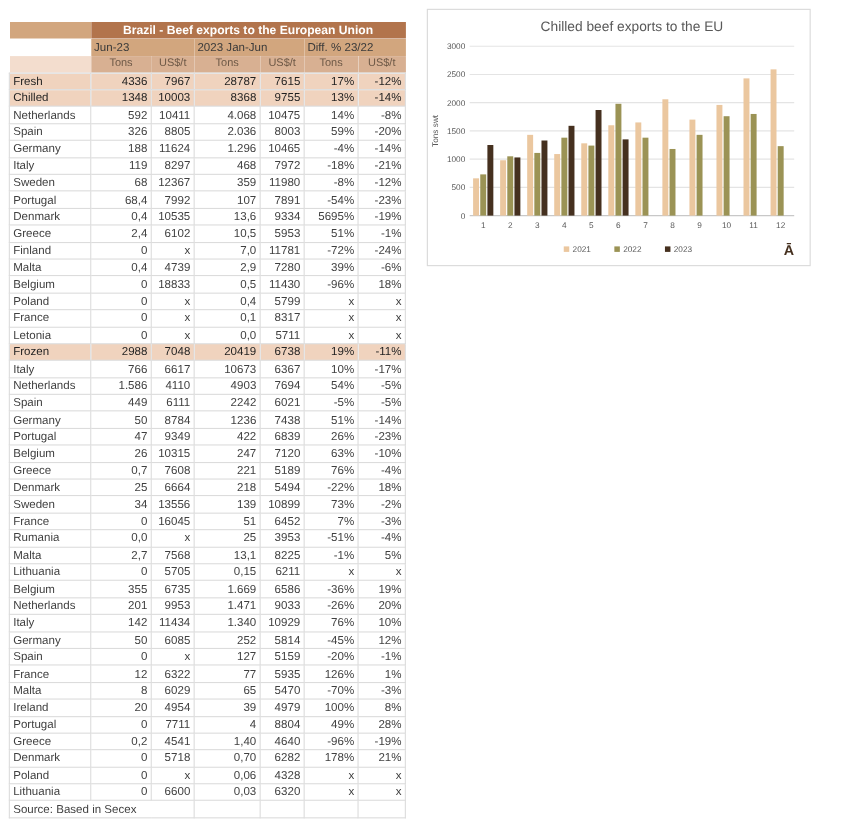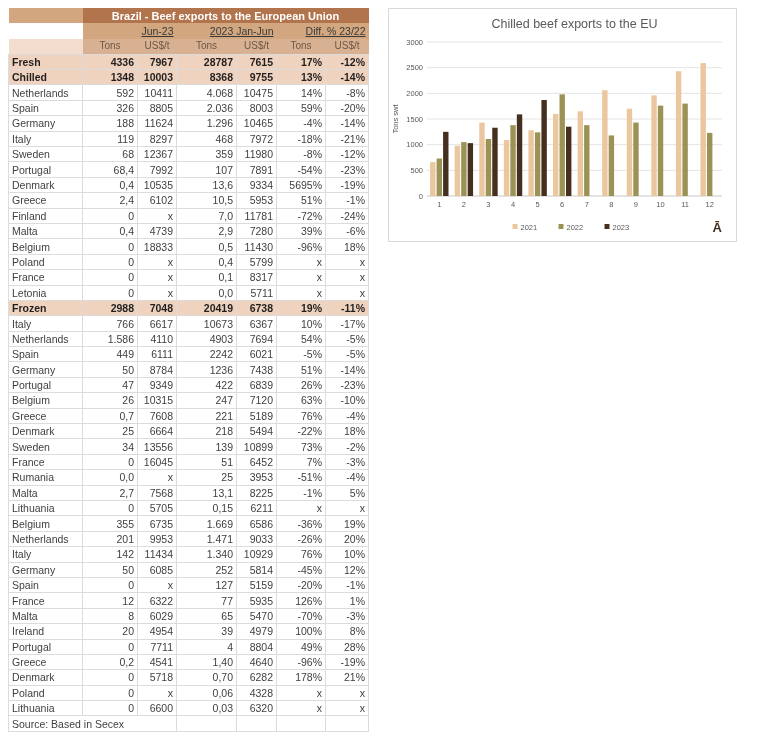--- a/index.html
+++ b/index.html
@@ -1,34 +1,34 @@
 <!DOCTYPE html>
 <html style="--title-bg: #B2744C; --title-text: #FFFFFF; --header-bg: #D2A67E; --subheader-bg: #D8B092; --subheader-left-bg: #F3DdCE; --section-bg: #F0D3BE; --grid-line: #DCDCDC; --body-text: #3F3F3F; --units-text: #6D5846; --chart-border: #D9D9D9; --axis-text: #595959; --chart-grid: #E4E4E4;"><head>
 <meta charset="utf-8">
 <style>
   html,body{margin:0;padding:0;background:#fff;}
   .canvas{position:relative;width:768px;height:751px;background:#fff;
           font-family:"Liberation Sans",sans-serif;overflow:hidden;}
 
   
-  .report-table{position:absolute;left:8px;top:8px;width:360px;
+  .report-table{position:absolute;left:8px;top:20px;width:360px;
     border-collapse:collapse;table-layout:fixed;font-size:10.5px;
     color:var(--body-text);}
   .report-table tr{height:15.4px;}
   .report-table td{padding:0 3px;line-height:14px;white-space:nowrap;
     overflow:hidden;border:1px solid var(--grid-line);}
   td.corner{background:var(--header-bg);border:none;}
   td.title{background:var(--title-bg);color:var(--title-text);
     font-weight:bold;text-align:center;font-size:11px;border:none;}
   td.pblank{background:#fff;border:none;}
-  td.pgroup{background:var(--header-bg);text-align:right;border:none;color:#3a3a3a;text-decoration:underline;}
+  td.pgroup{background:var(--header-bg);text-align:left;border:none;color:#3a3a3a;}
   td.ublank{background:var(--subheader-left-bg);border:none;}
   td.unit{background:var(--subheader-bg);text-align:center;border:none;
     color:var(--units-text);font-size:10px;}
-  tr.section-row td{background:var(--section-bg);font-weight:bold;color:#1f1f1f;margin-top:44px;}
+  tr.section-row td{background:var(--section-bg);font-weight:normal;color:#1f1f1f;margin-top:44px;}
   td.c-name{text-align:left;}
   td.c-num{text-align:right;}
   td.source{text-align:left;}
 
   
   .chart-box{position:absolute;left:388px;top:8px;width:347px;height:232px;
     border:1px solid var(--chart-border);background:#fff;}
   .chart-box svg{display:block;width:347px;height:232px;
     font-family:"Liberation Sans",sans-serif;}
 </style>

